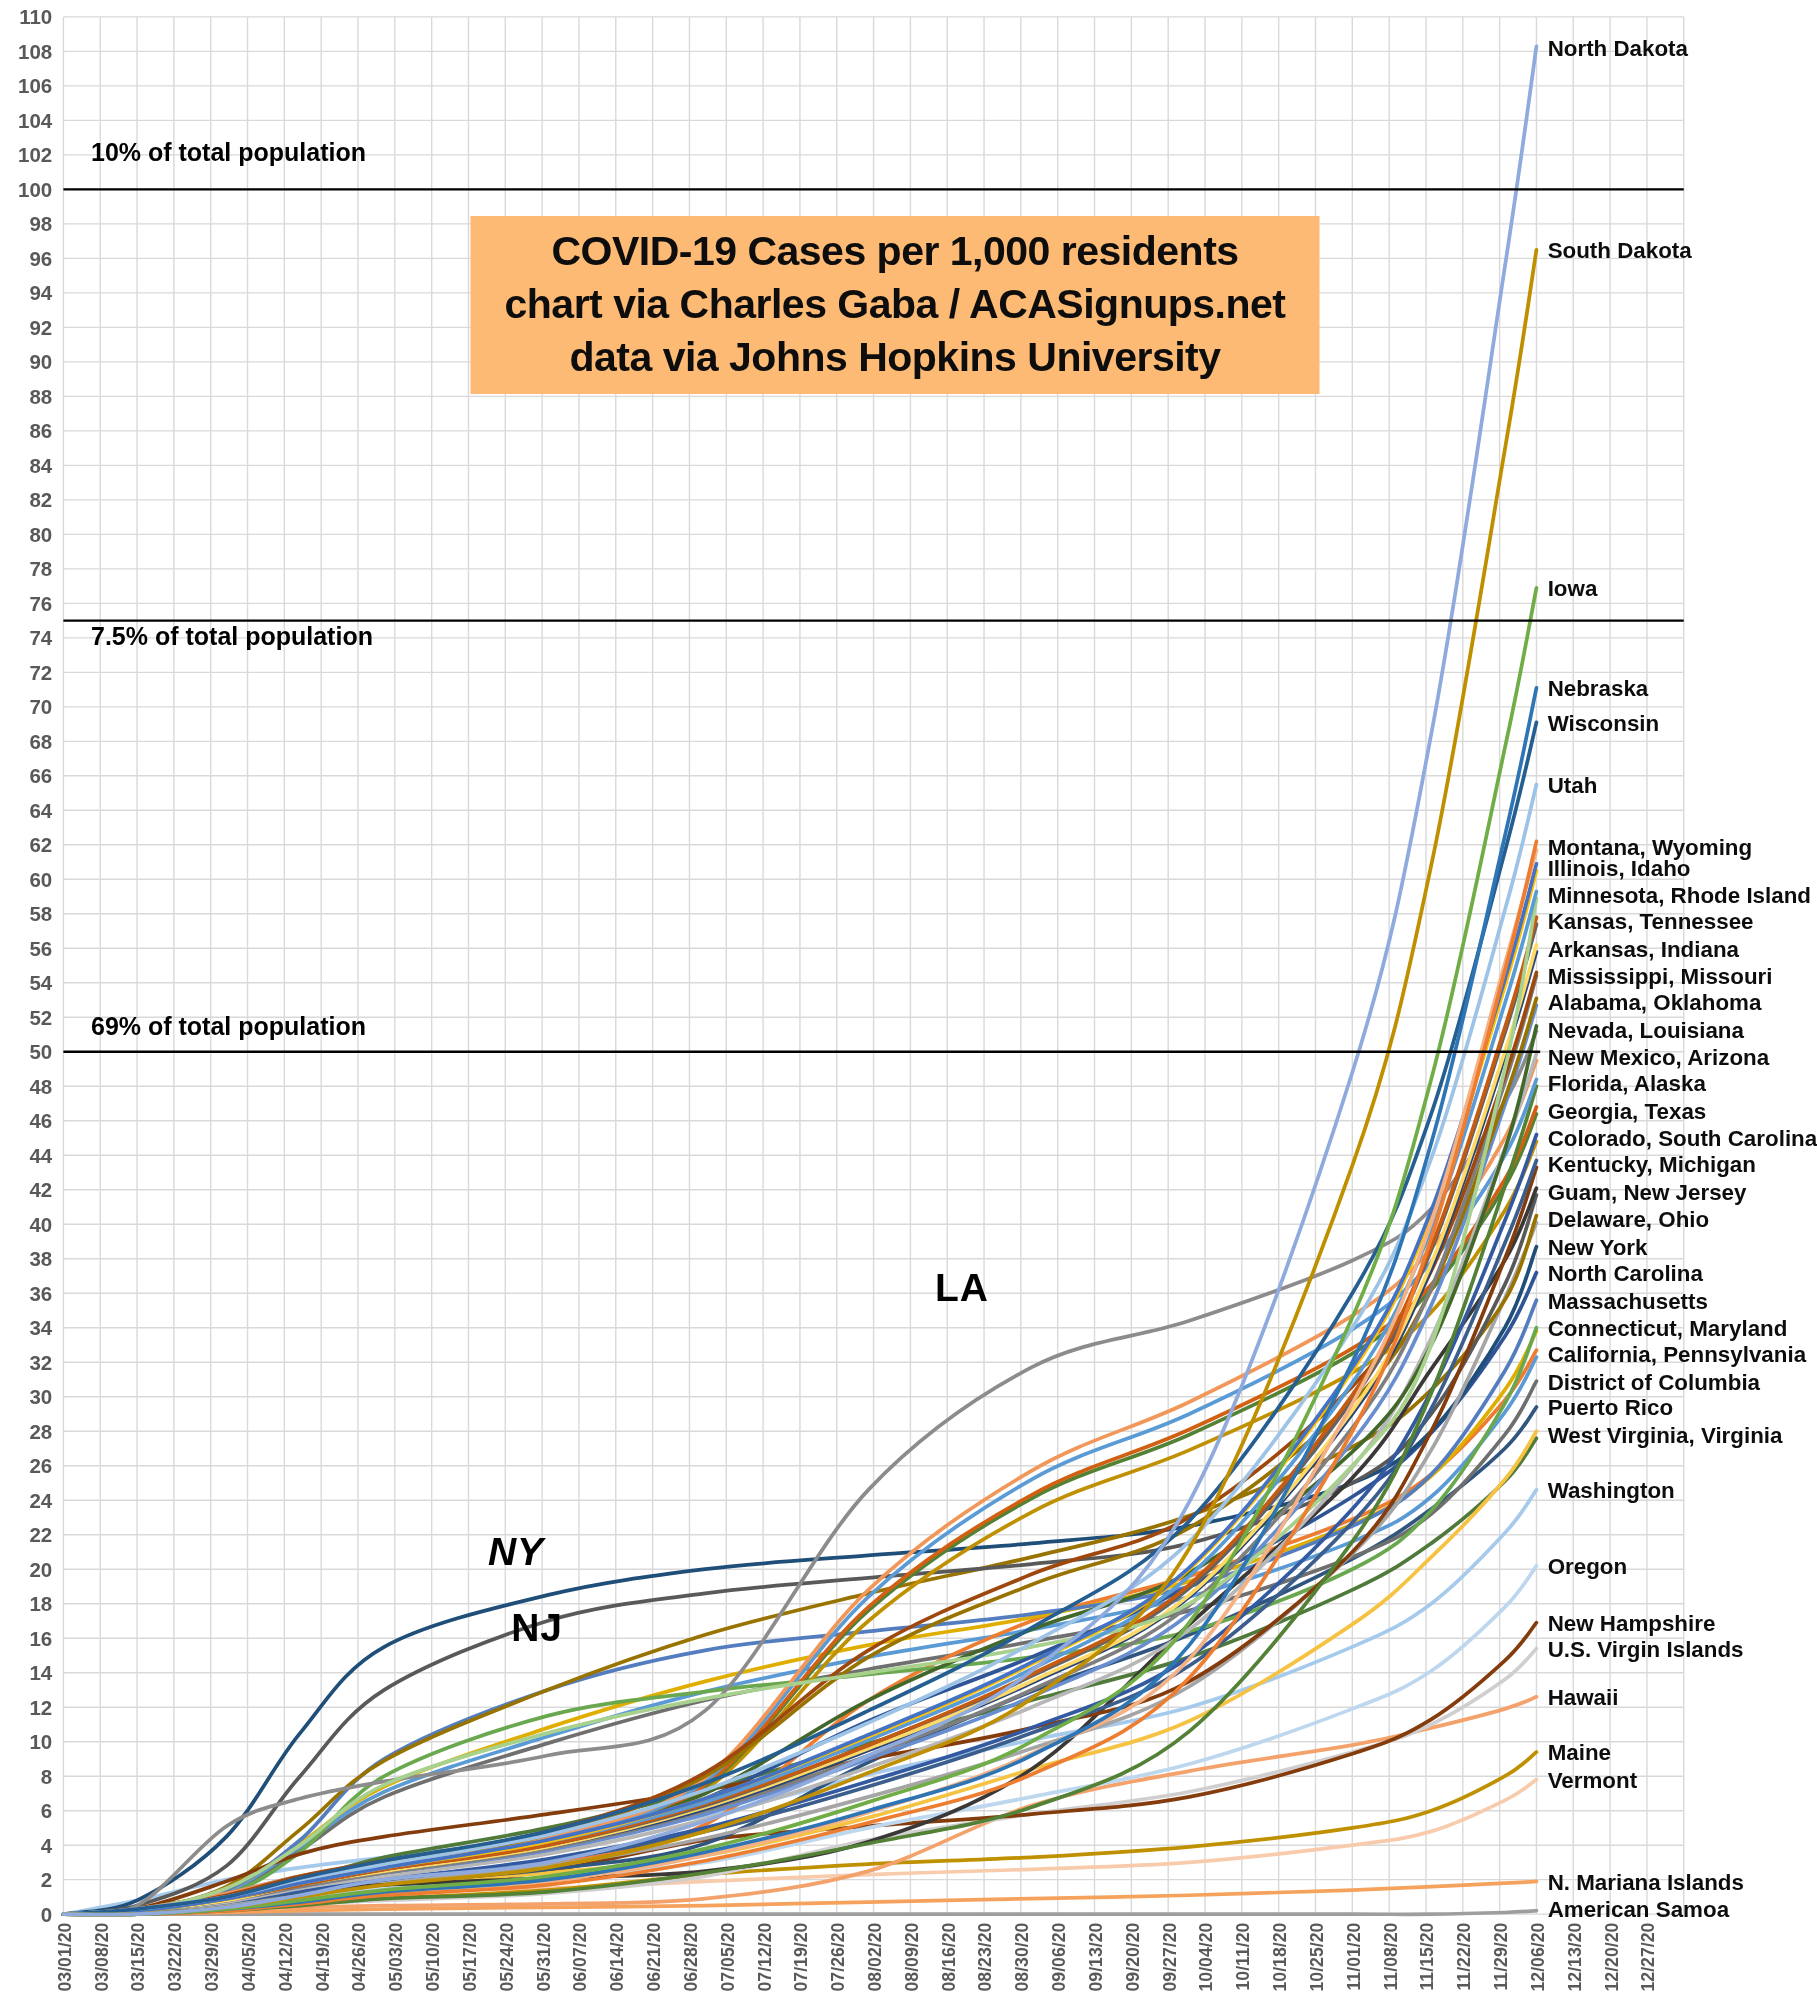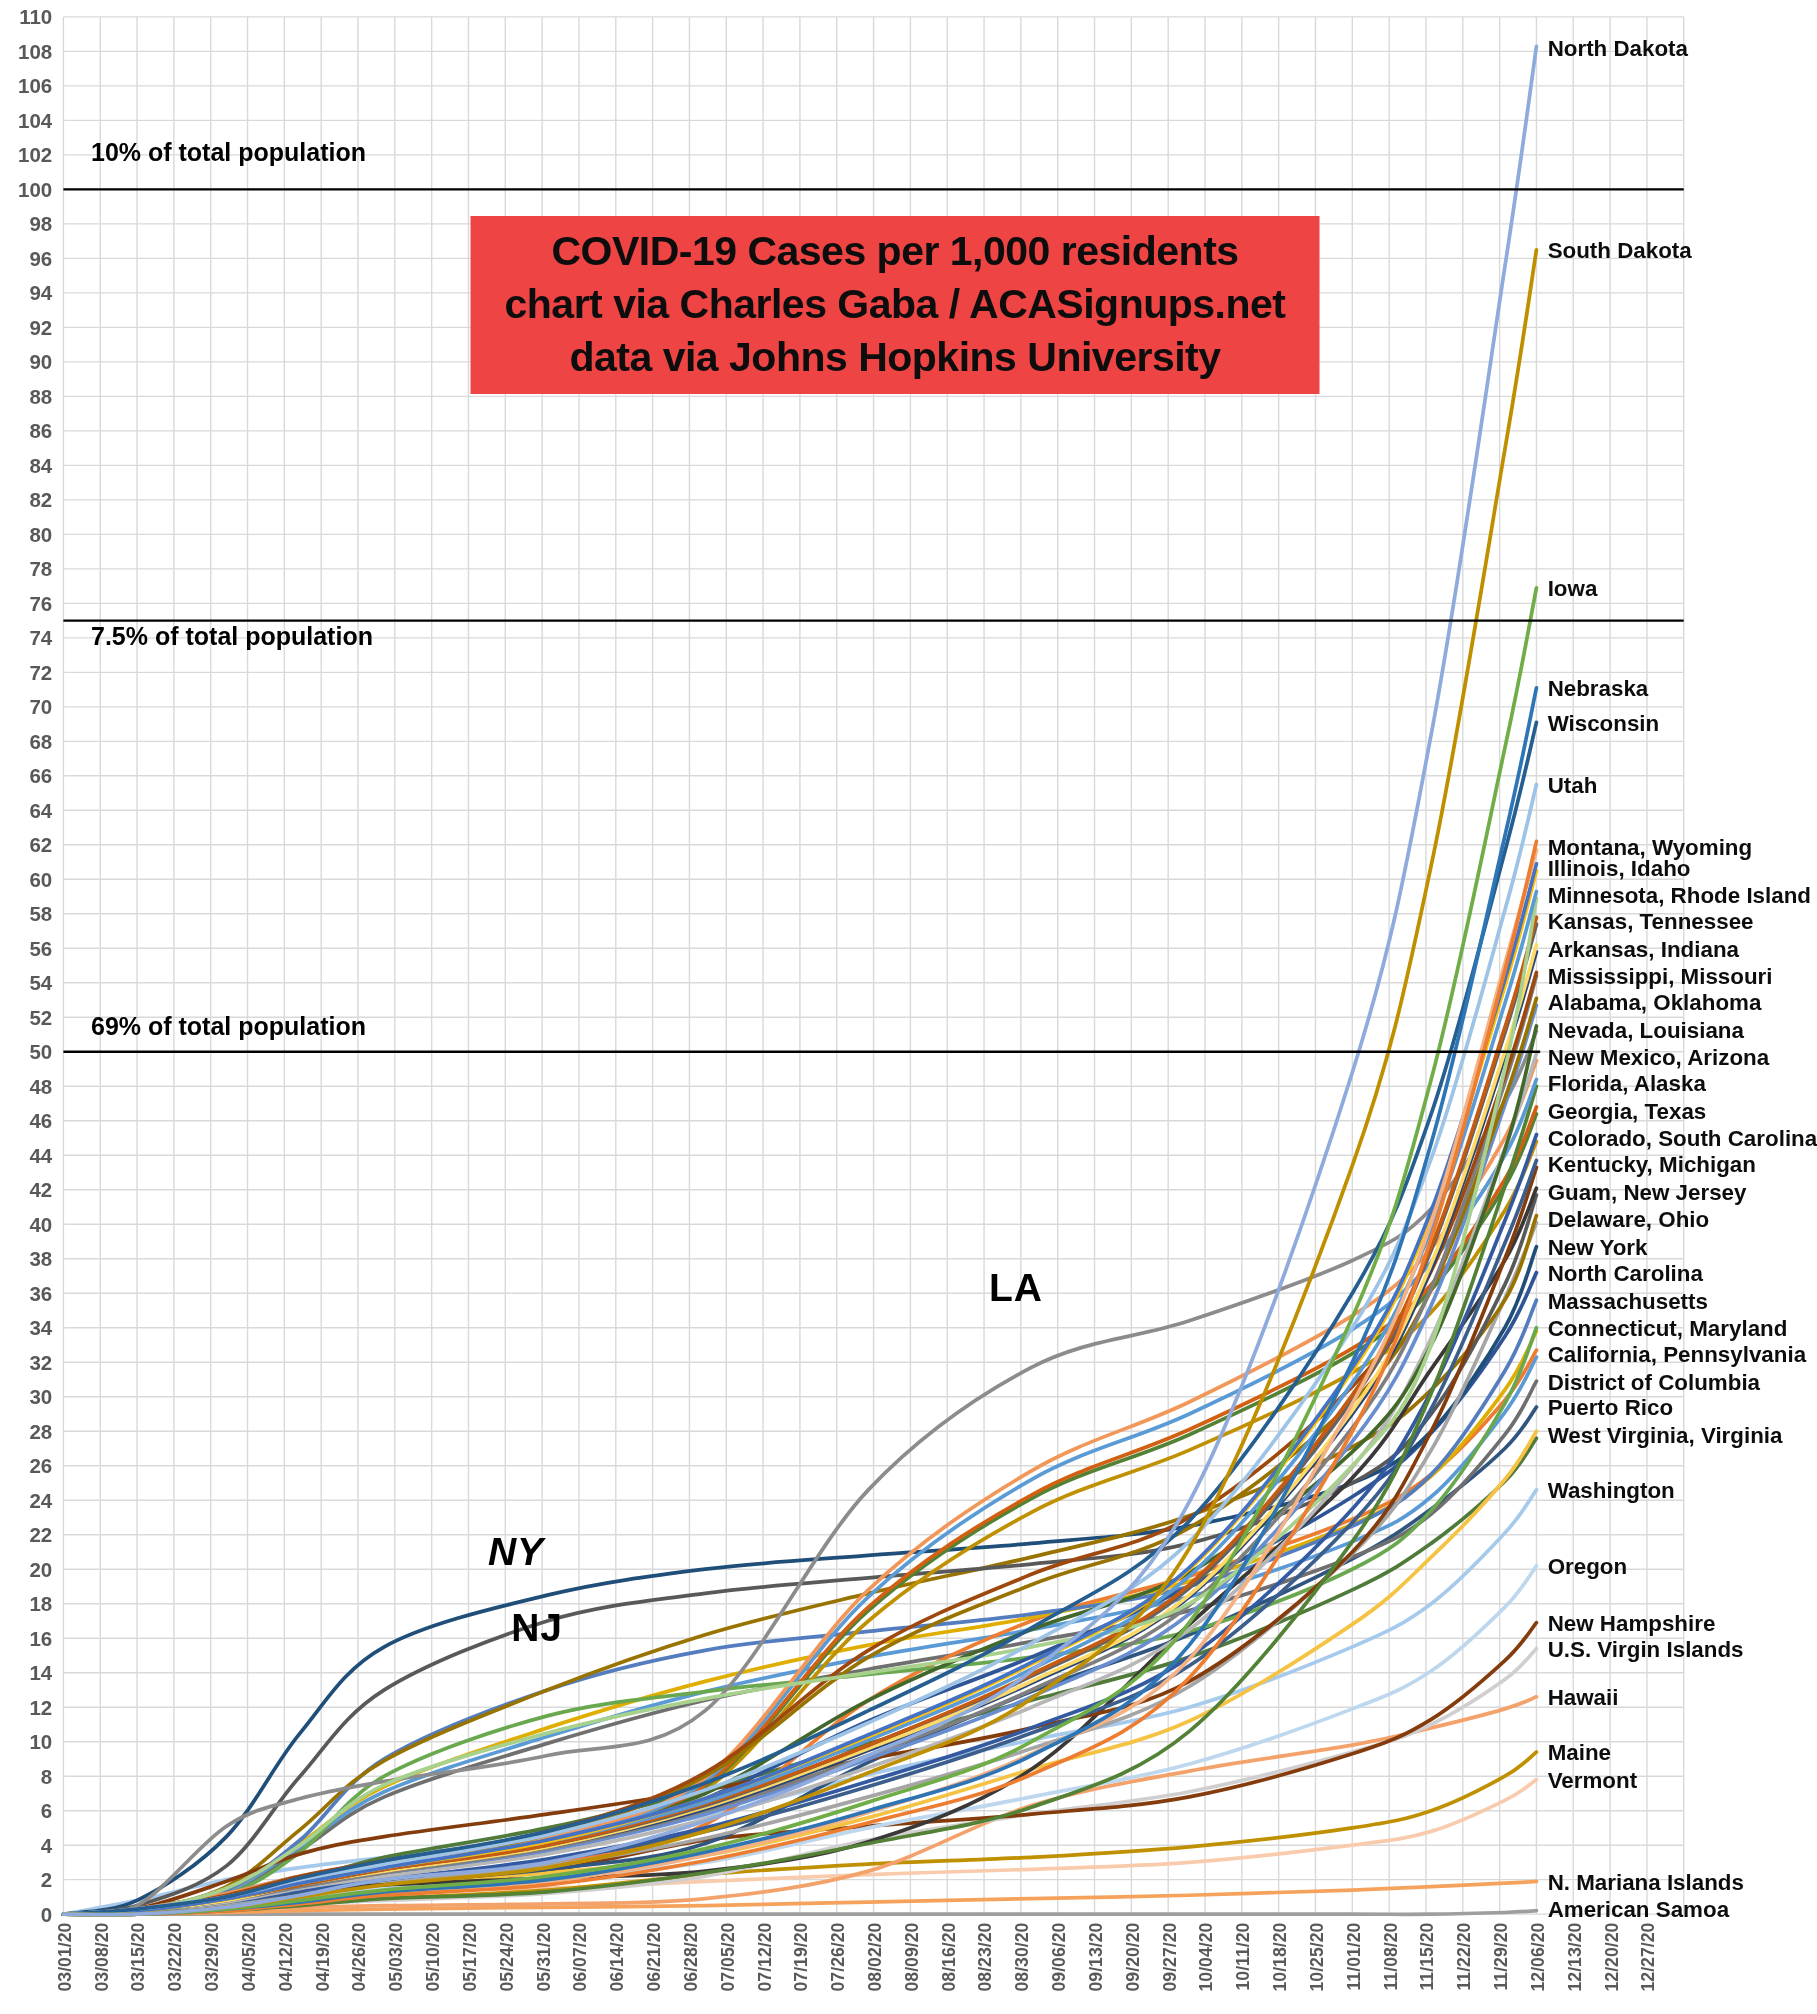--- a/index.html
+++ b/index.html
@@ -1,21 +1,21 @@
 <!DOCTYPE html>
 <html style="font-size:15px"><head>
 <meta charset="utf-8">
 <style>
   html,body{margin:0;padding:0;background:#fff;}
   body{width:1818px;height:2015px;overflow:hidden;
        font-family:"Liberation Sans",sans-serif;}
   #chart-root{position:relative;width:1818px;height:2015px;background:#fff;}
   #chart-svg{position:absolute;left:0;top:0;}
   .title-box{position:absolute;left:895px;top:216px;transform:translateX(-50%);
-     background:#ef4444;padding:9.3px 34px;text-align:center;z-index:5;}
+     background:#fdba74;padding:9.3px 34px;text-align:center;z-index:5;}
   .title-line{font-size:41px;font-weight:bold;color:#0d0d0d;line-height:53px;
      letter-spacing:-0.5px;white-space:nowrap;}
   .ref-label{position:absolute;font-size:25px;font-weight:bold;color:#000;
      white-space:nowrap;z-index:4;}
   .annotation{position:absolute;font-size:39px;font-weight:bold;color:#000;
      transform:translate(-50%,-50%);z-index:4;letter-spacing:0.9px;}
 </style>
 </head>
 <body>
 
@@ -324,17 +324,17 @@
   <div class="title-box">
     <div class="title-line">COVID-19 Cases per 1,000 residents</div>
     <div class="title-line">chart via Charles Gaba / ACASignups.net</div>
     <div class="title-line">data via Johns Hopkins University</div>
   </div>
 
   <div class="ref-label" id="ref-label-0" style="left: 91px; top: 138px;">10% of total population</div>
   <div class="ref-label" id="ref-label-1" style="left: 91px; top: 581px; margin-top: 41px;">7.5% of total population</div>
   <div class="ref-label" id="ref-label-2" style="left: 91px; top: 1012px;">69% of total population</div>
 
-  <div class="annotation" id="annotation-0" style="left: 1016px; top: 1288px;">LA</div>
+  <div class="annotation" id="annotation-0" style="left: 962px; top: 1288px;">LA</div>
   <div class="annotation" id="annotation-1" style="left: 516px; top: 1552px; font-style: italic;">NY</div>
   <div class="annotation" id="annotation-2" style="left: 537px; top: 1628px;">NJ</div>
 </div>
 
 
 </body></html>

